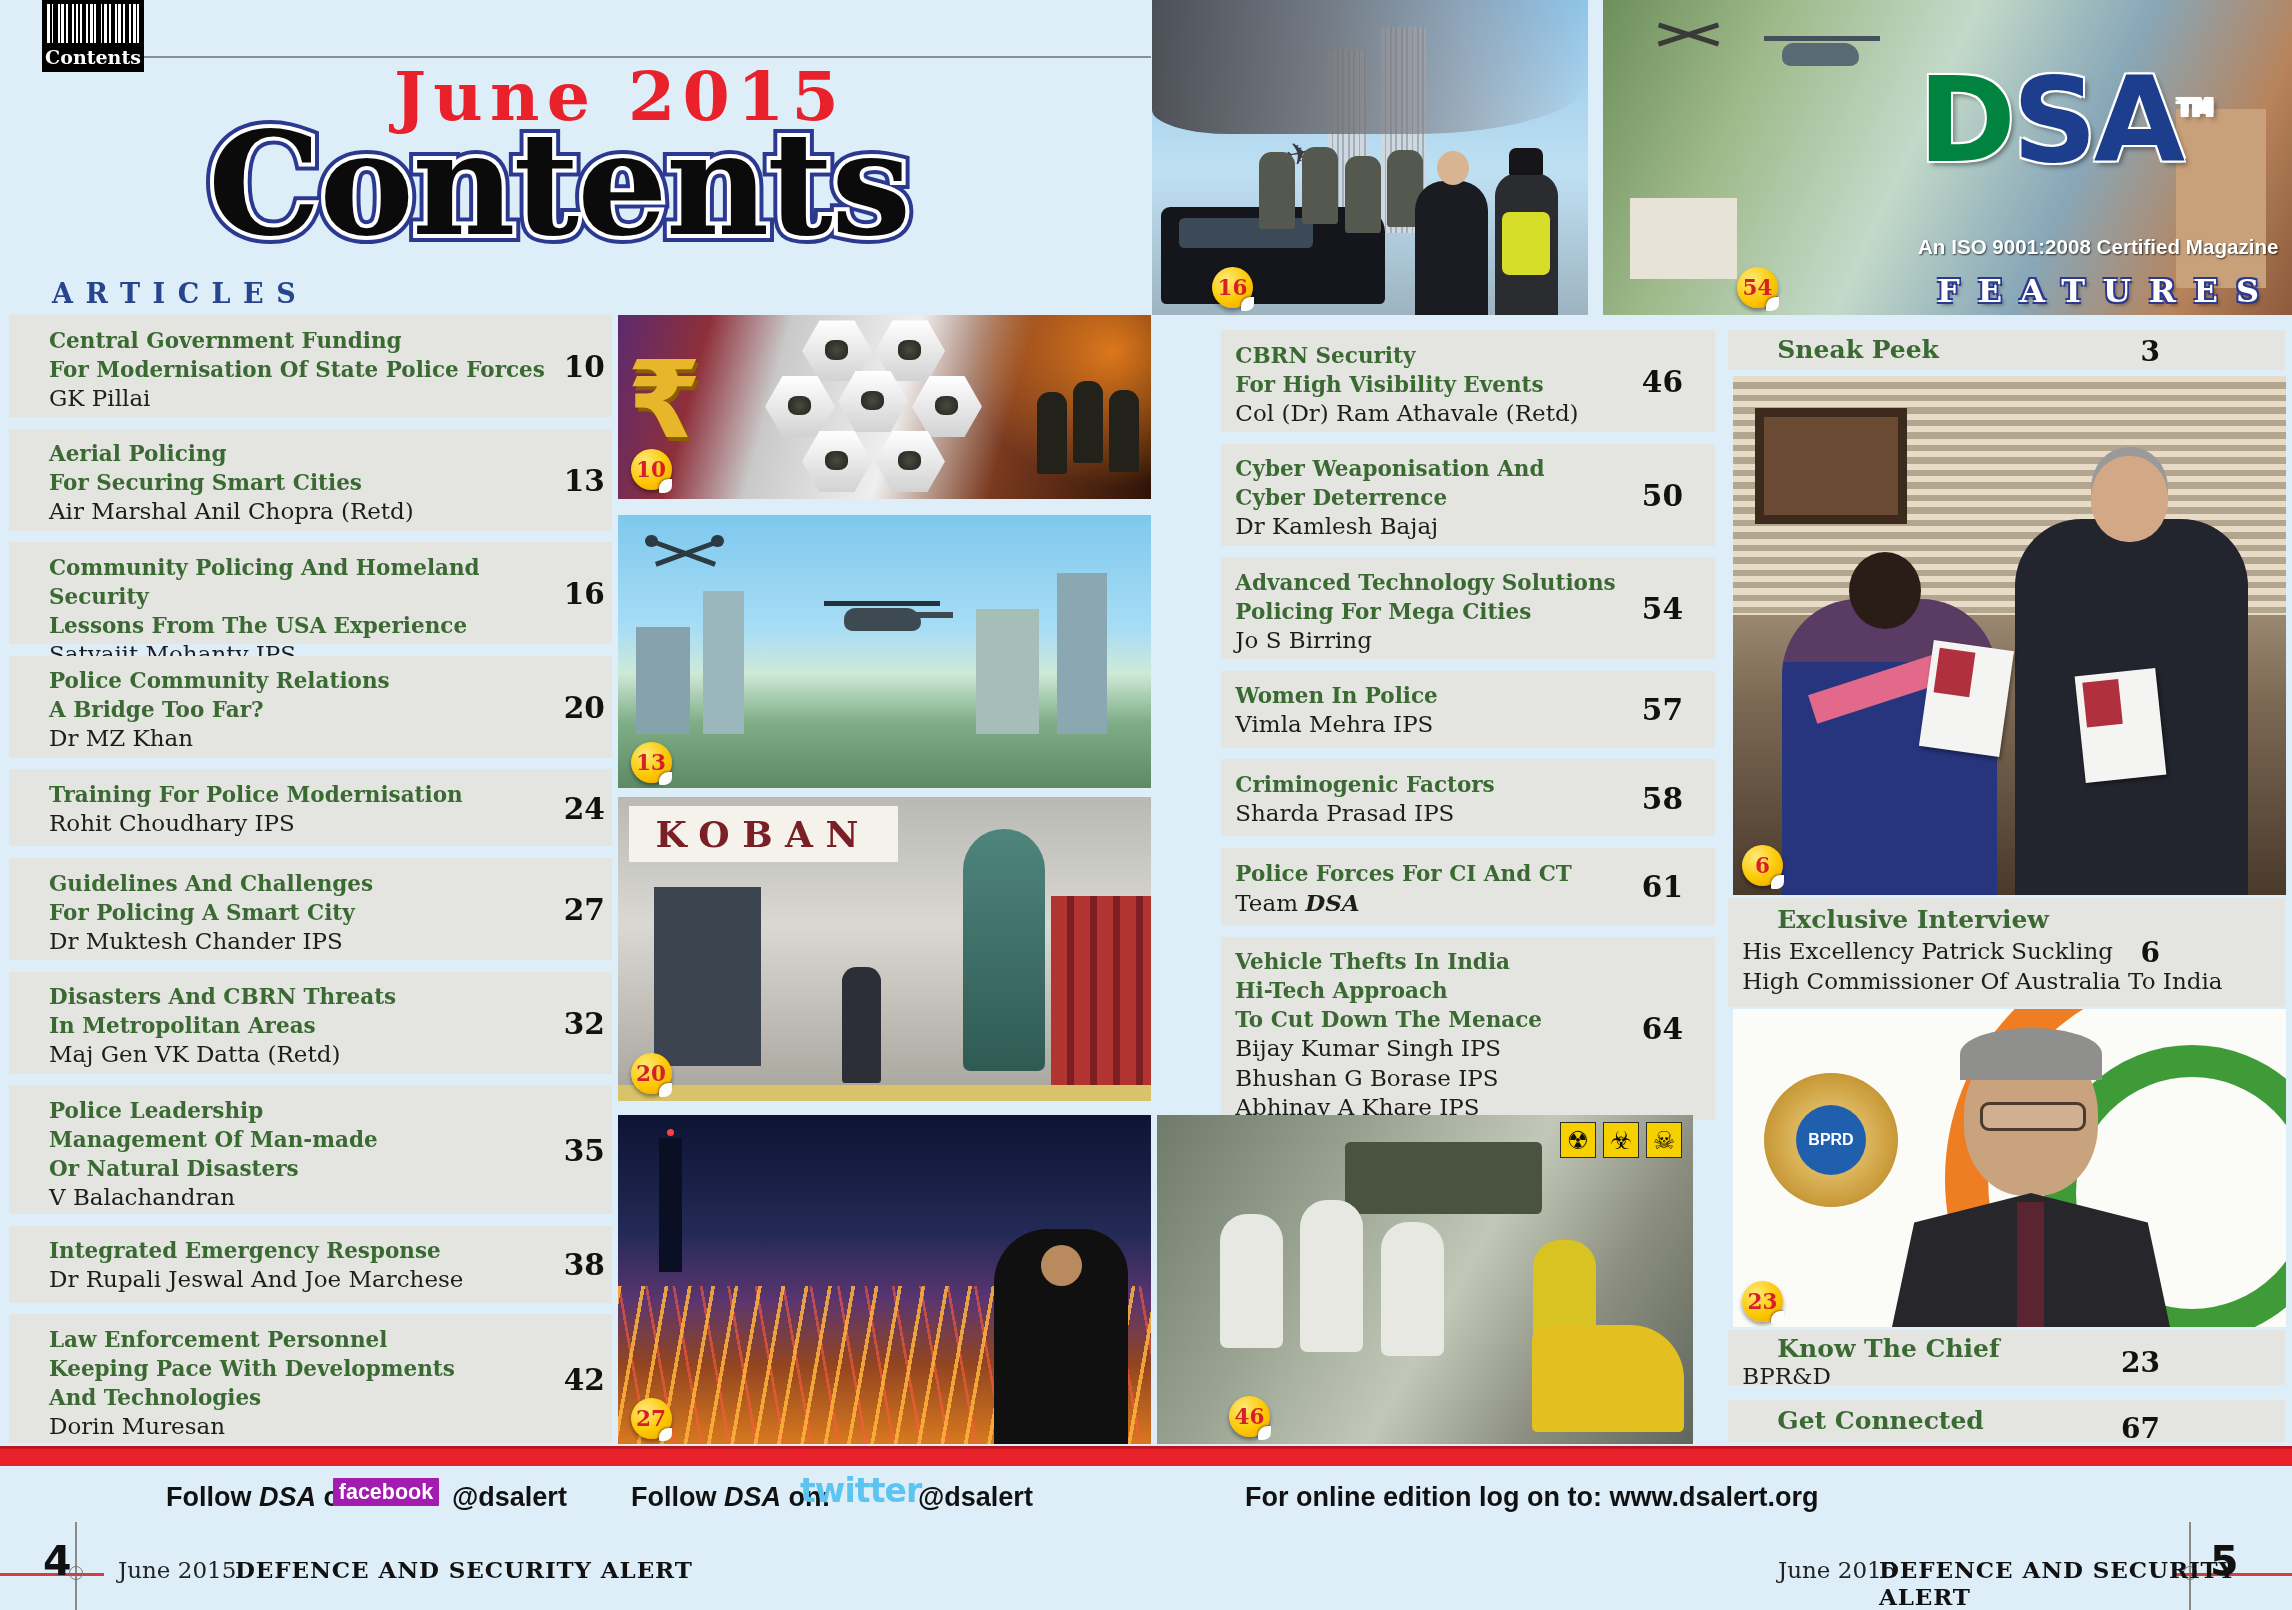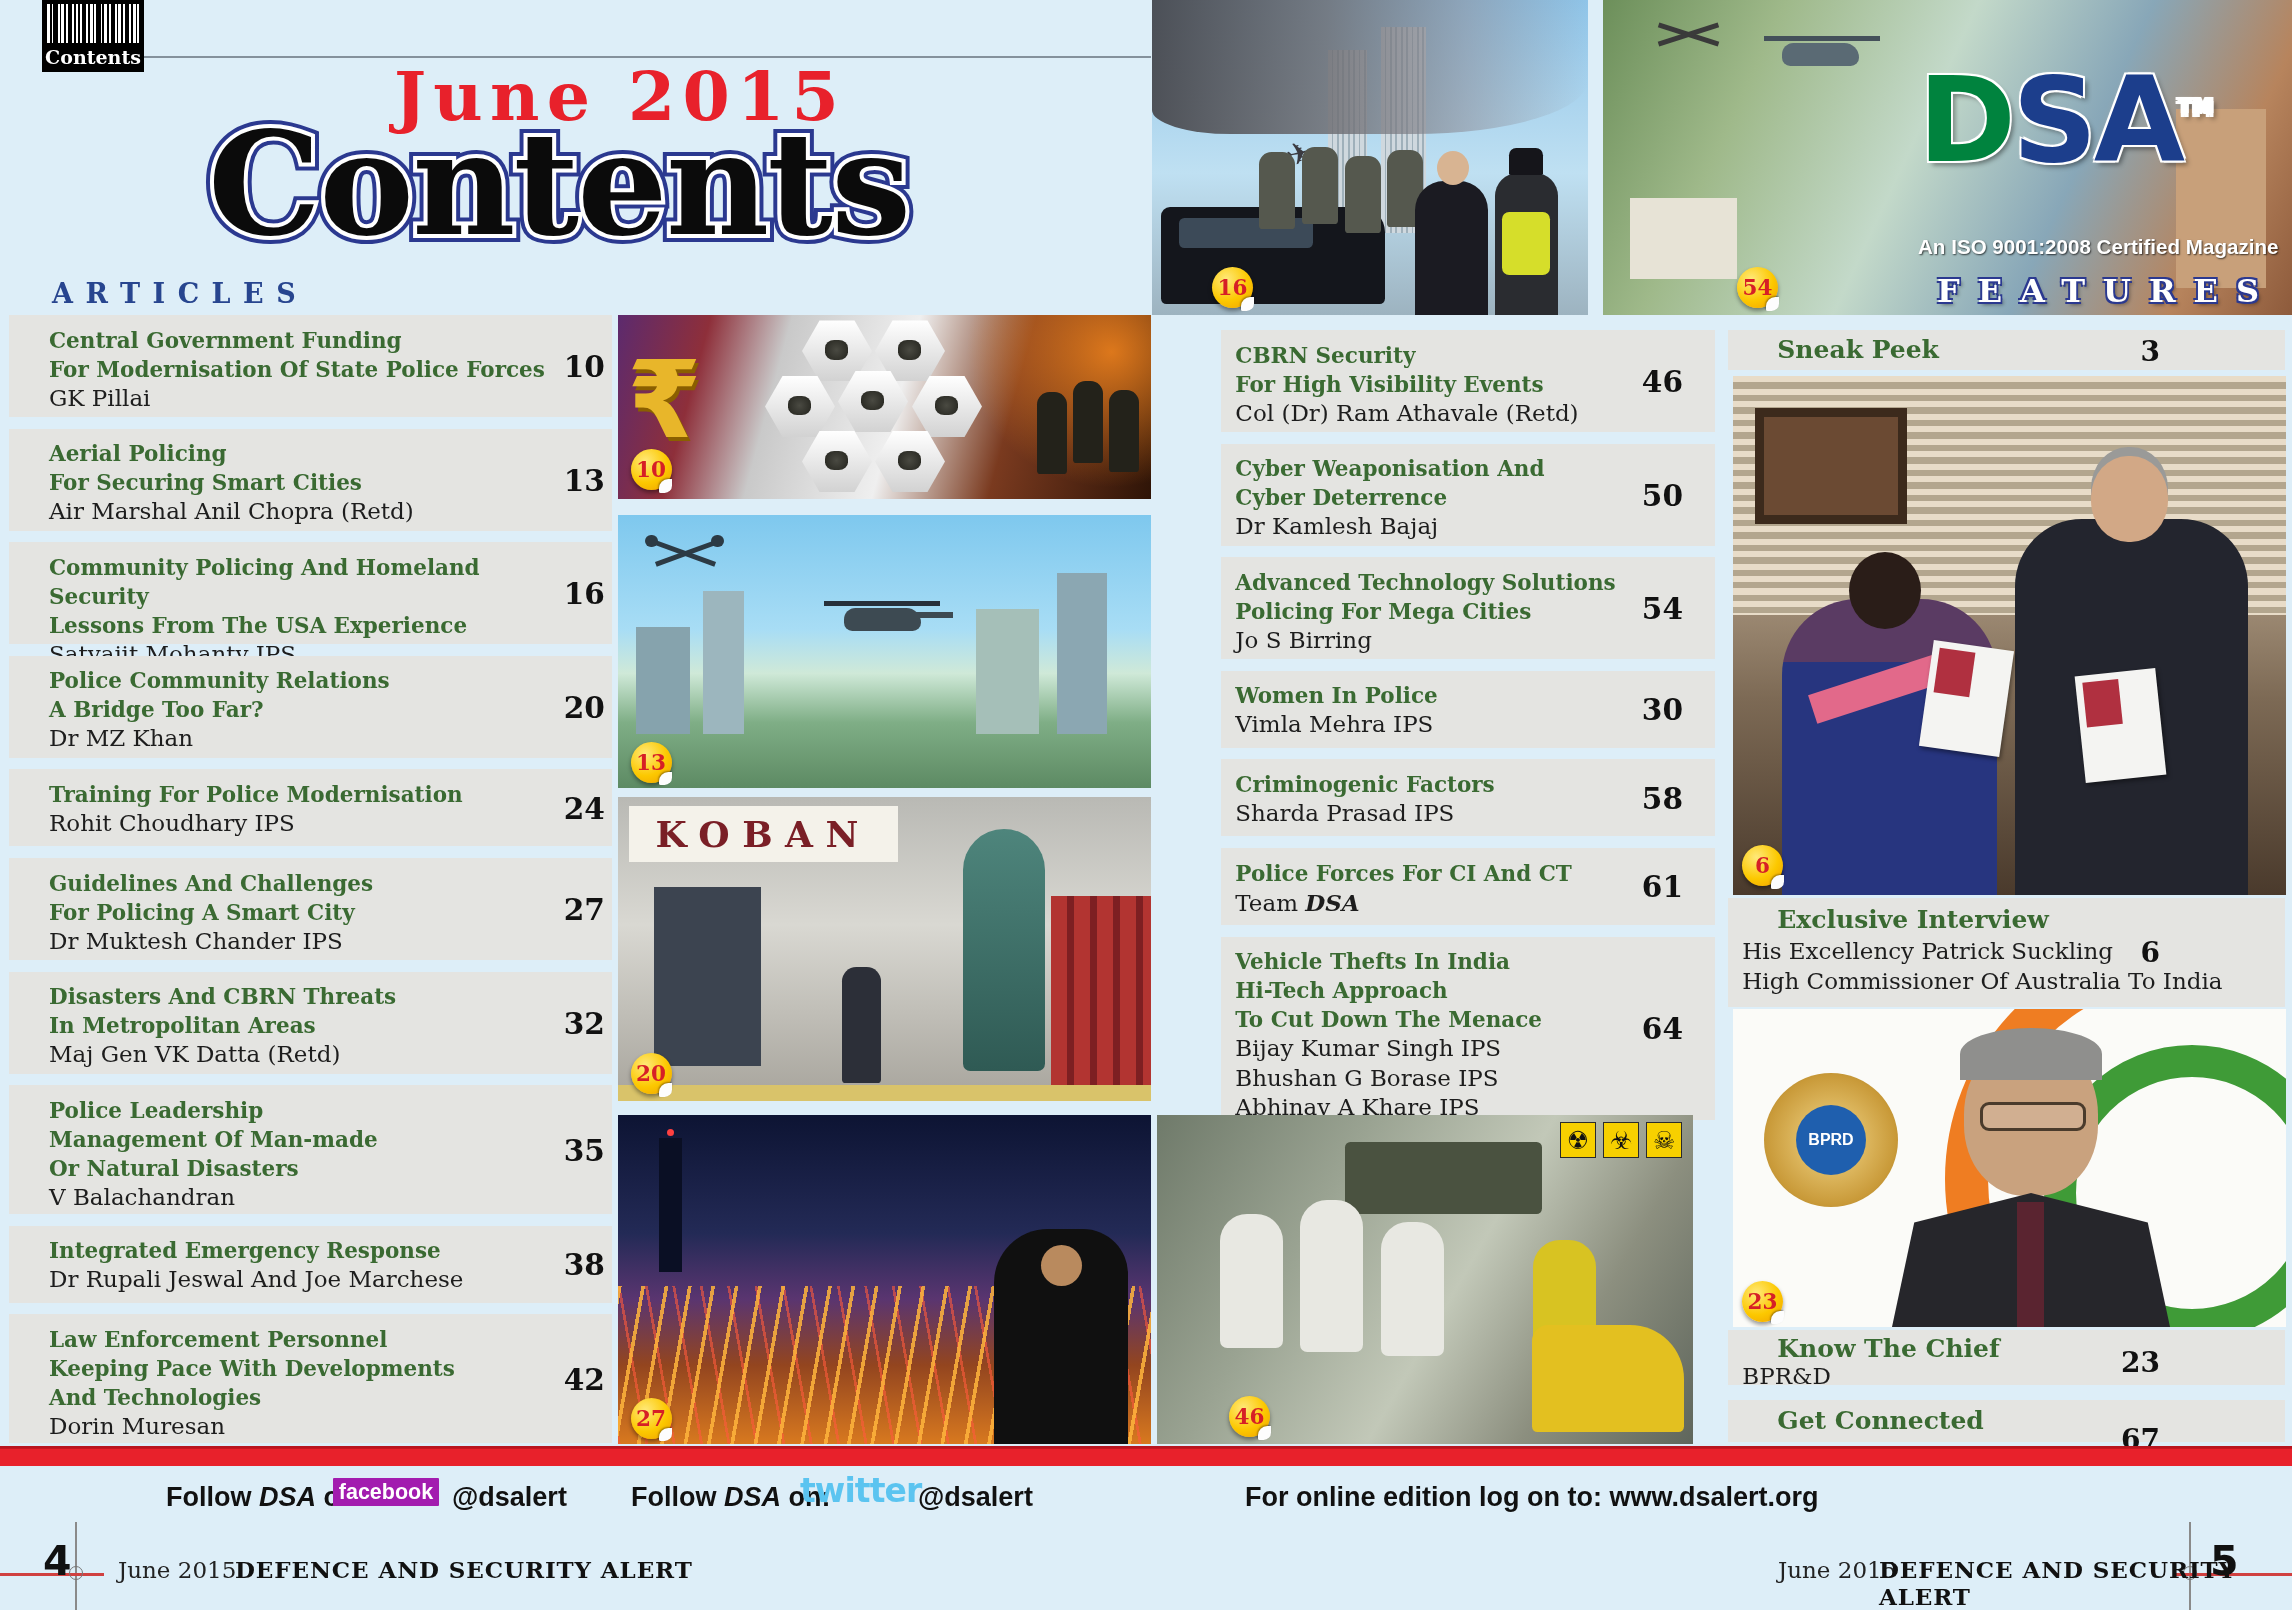--- a/index.html
+++ b/index.html
@@ -285,21 +285,21 @@
   </div>
   <div class="row h3">
     <div class="art-title">Advanced Technology Solutions
 Policing For Mega Cities</div>
     <div class="art-author">Jo S Birring</div>
     <div class="pagenum">54</div>
   </div>
   <div class="row h2">
     <div class="art-title">Women In Police</div>
     <div class="art-author">Vimla Mehra IPS</div>
-    <div class="pagenum">30</div>
+    <div class="pagenum">57</div>
   </div>
   <div class="row h2">
     <div class="art-title">Criminogenic Factors</div>
     <div class="art-author">Sharda Prasad IPS</div>
     <div class="pagenum">58</div>
   </div>
   <div class="row h2">
     <div class="art-title">Police Forces For CI And CT</div>
     <div class="art-author"><span>Team </span><span class="dsa-italic">DSA</span></div>
     <div class="pagenum">61</div>
@@ -443,21 +443,21 @@
 </div>
 
 <div class="feat-row" id="chief-row">
   <div class="feat-label" style="top:3.6px;">Know The Chief</div>
   <div class="feat-sub" style="top:32px;">BPR&amp;D</div>
   <div class="feat-page" style="top:16px;">23</div>
 </div>
 
 <div class="feat-row" id="connected-row">
   <div class="feat-label" style="top:6.3px;">Get Connected</div>
-  <div class="feat-page" style="top:23px;">67</div>
+  <div class="feat-page" style="top:12px;">67</div>
 </div>
 
 <div class="abs" id="red-bar"></div>
 
 <div class="abs sans-bold social-text" style="left:166px; top:1482px;">
   <span>Follow </span><span class="dsa-italic">DSA</span><span> on:</span>
 </div>
 <div class="abs" id="fb-box">
   <span>facebook</span>
 </div>

